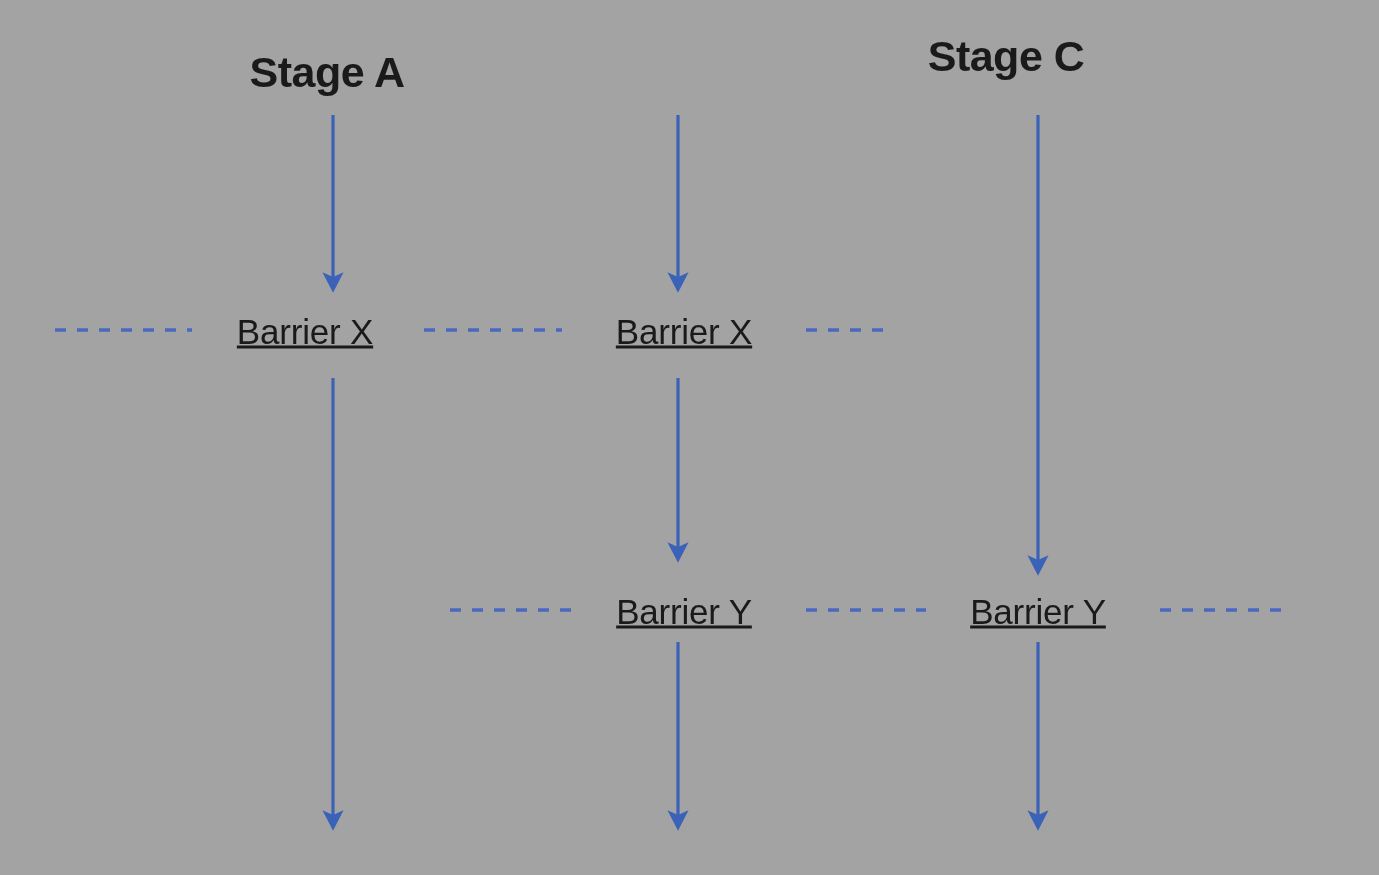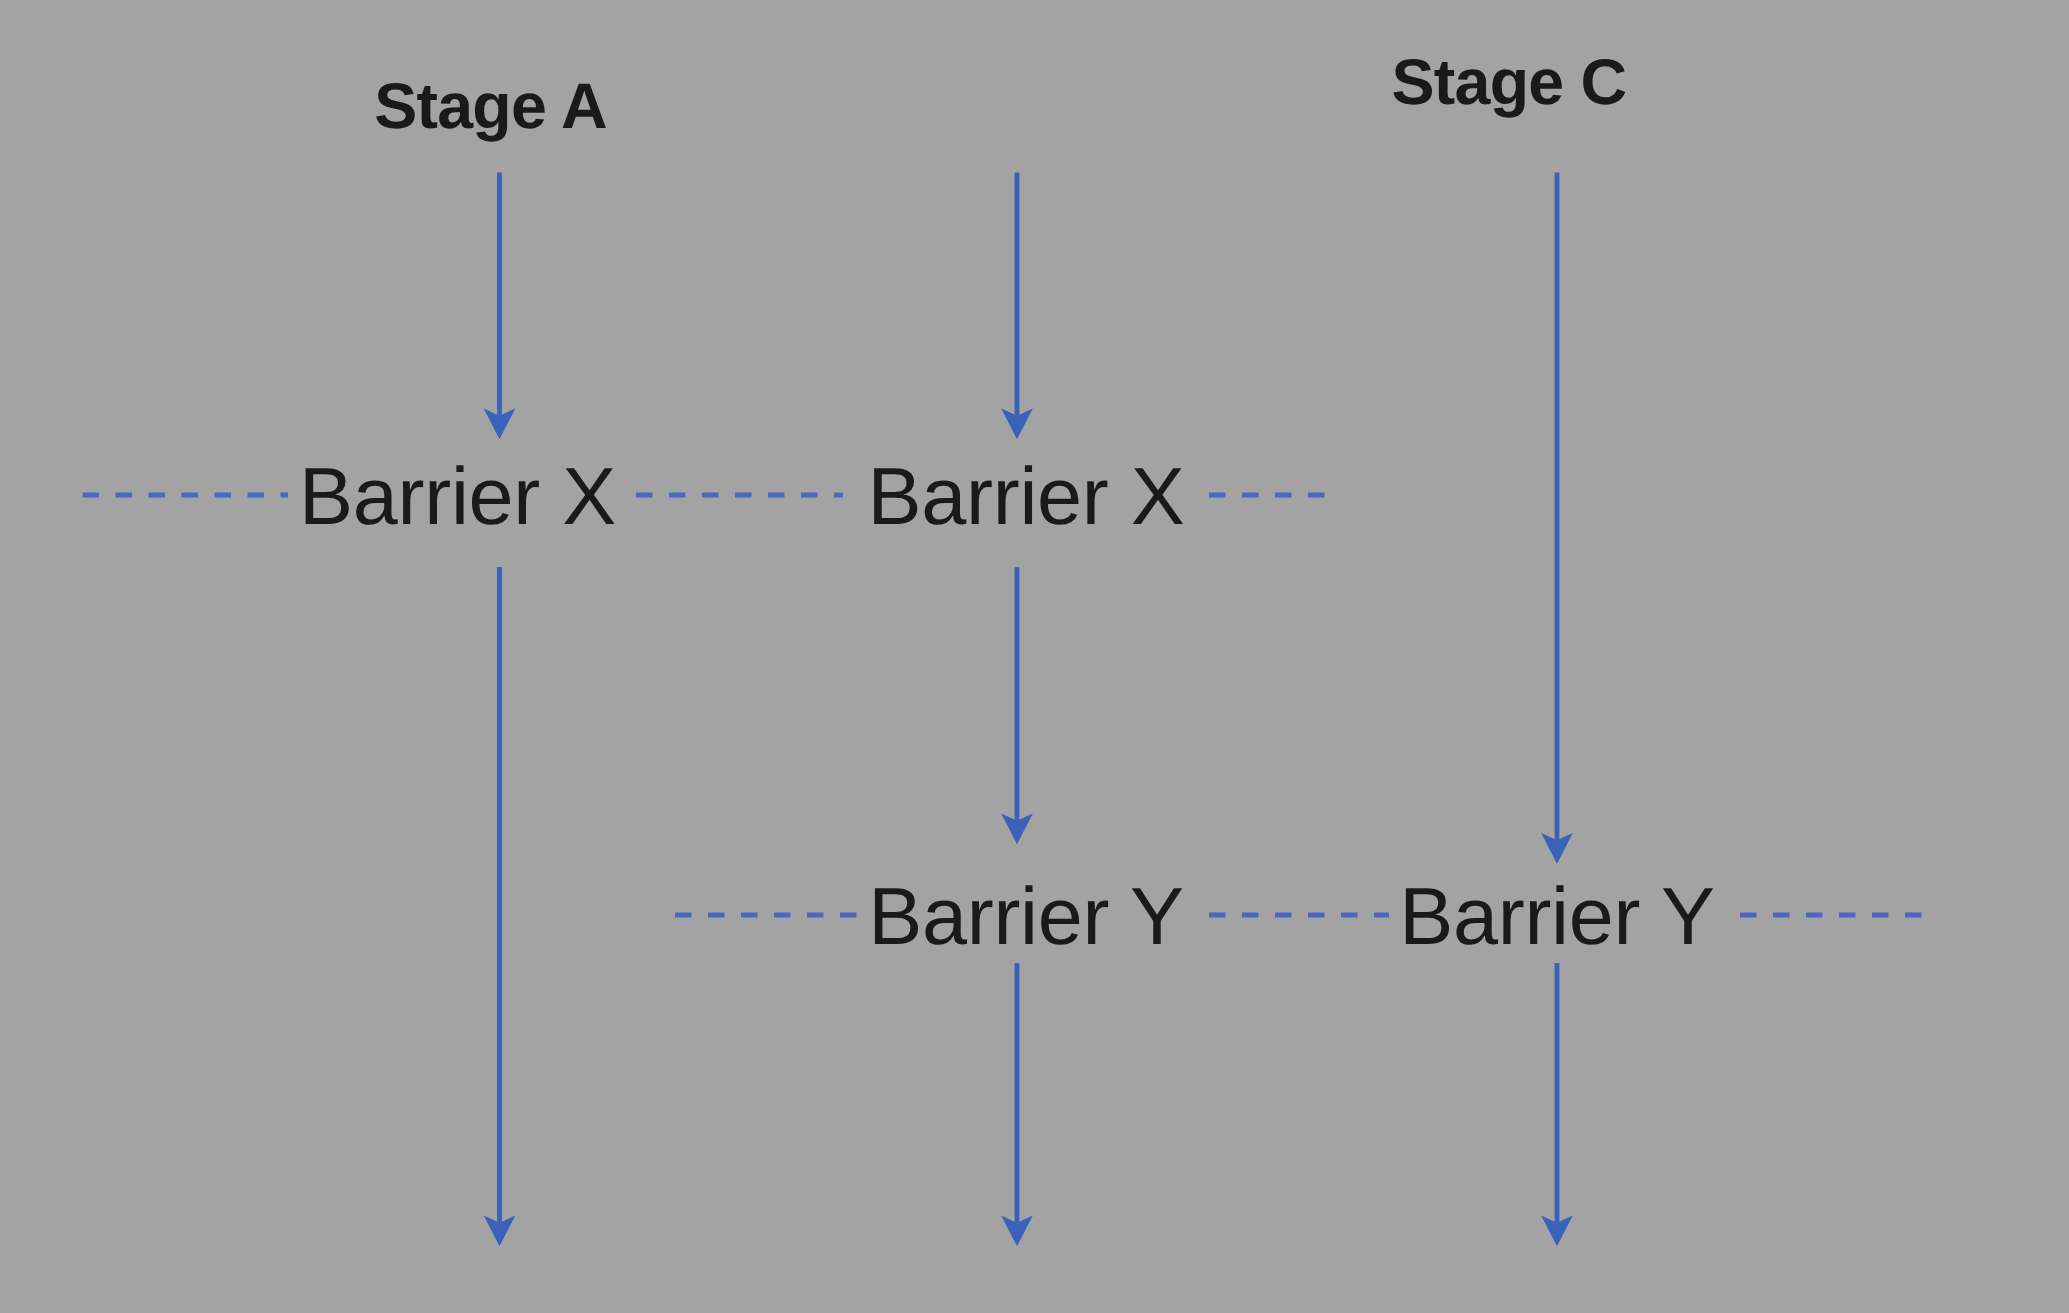--- a/index.html
+++ b/index.html
@@ -33,23 +33,24 @@
     color: #1a1a1a;
     line-height: 1;
     transform: translate(-50%, -50%);
   }
   .stage-label {
     font-size: 43px;
     font-weight: bold;
     letter-spacing: -0.5px;
   }
   .barrier-label {
-    font-size: 54px;
+    font-size: 35px;
     font-weight: normal;
     letter-spacing: -0.2px;
+    text-decoration: underline;
   }
 </style>
 </head>
 <body>
 
 <div id="diagram-root">
 
   <svg id="diagram-svg" viewBox="0 0 1379 875" xmlns="http://www.w3.org/2000/svg">
     <defs>
       <marker id="arrowhead" markerWidth="7" markerHeight="7" refX="2.4" refY="3.5" orient="auto" markerUnits="strokeWidth">

